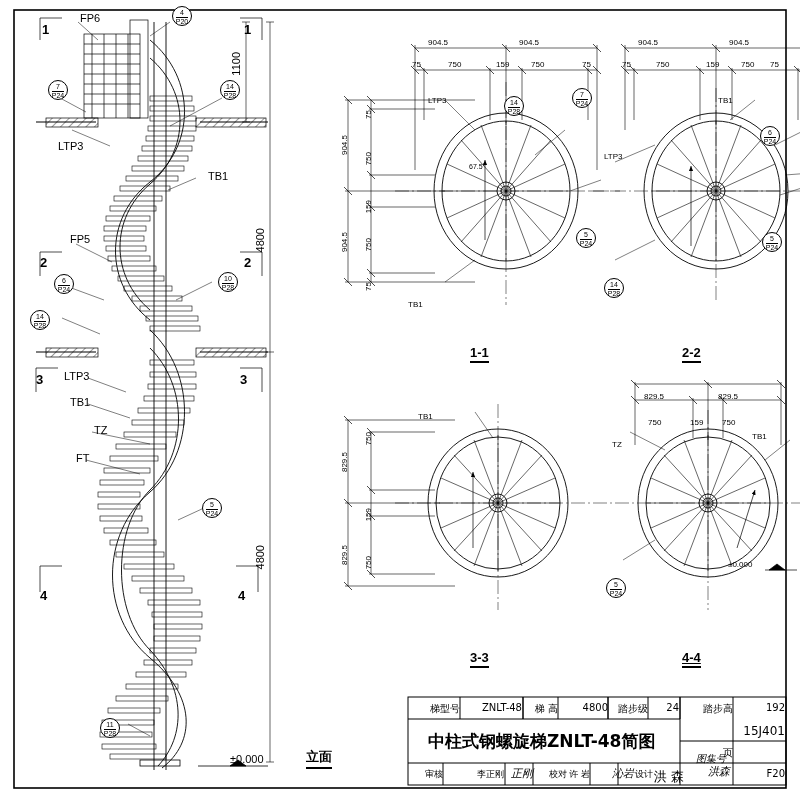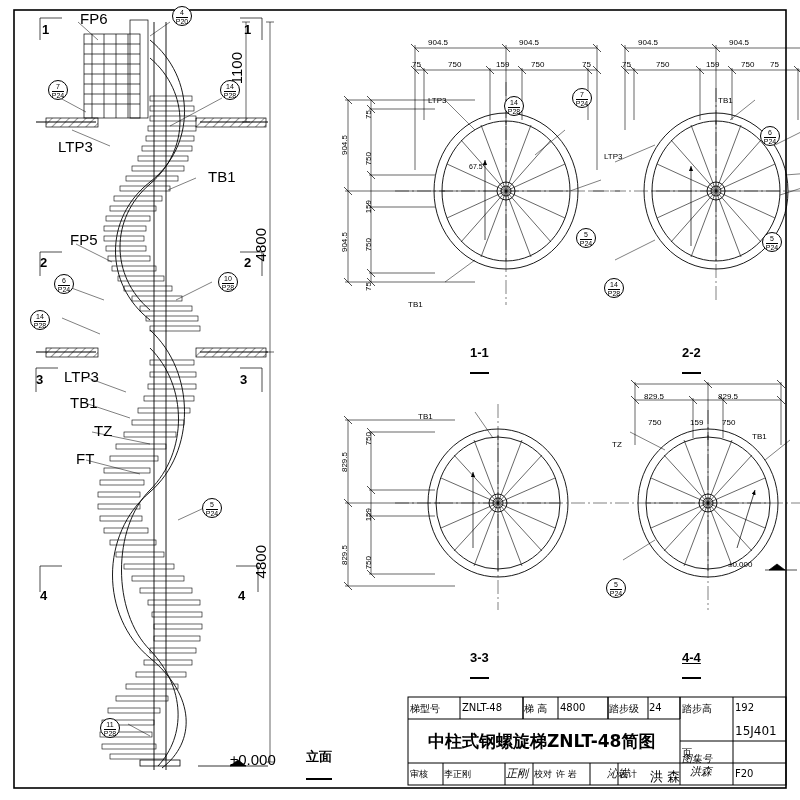--- a/index.html
+++ b/index.html
@@ -1,29 +1,29 @@
 <!DOCTYPE html>
 <html><head>
 <meta charset="utf-8">
 <style>
   html,body{margin:0;padding:0;background:#ffffff;}
   body{width:800px;height:800px;position:relative;font-family:"Liberation Sans",sans-serif;color:#000;overflow:hidden;}
   #sheet{position:absolute;left:0;top:0;width:800px;height:800px;}
-  .lbl{position:absolute;font-size:15px;line-height:9px;white-space:nowrap;}
+  .lbl{position:absolute;font-size:11px;line-height:9px;white-space:nowrap;}
   .lbl.sm{font-size:8px;}
   .lbl.xs{font-size:7px;}
   .vert{writing-mode:vertical-rl;transform:rotate(180deg);}
   .bubble{position:absolute;width:20px;height:20px;border:1px solid #000;border-radius:50%;box-sizing:border-box;
           font-size:7px;line-height:8px;text-align:center;padding-top:2px;background:#fff;}
   .bubble b{display:block;font-weight:normal;}
   .bubble .d{border-top:1px solid #000;display:block;margin:0 3px;}
   .secmark{position:absolute;font-size:13px;font-weight:bold;}
-  .viewtitle{position:absolute;font-size:13px;font-weight:bold;border-bottom:2px solid #000;padding-bottom:12px;}
+  .viewtitle{position:absolute;font-size:13px;font-weight:bold;border-bottom:2px solid #000;padding-bottom:1px;}
   .cntitle{position:absolute;font-size:17px;font-weight:bold;font-family:"DejaVu Sans",sans-serif;}
-  .tbc{position:absolute;font-size:10px;font-family:"DejaVu Sans",sans-serif;text-align:left;}
+  .tbc{position:absolute;font-size:10px;font-family:"DejaVu Sans",sans-serif;text-align:right;}
   .hand{font-family:"DejaVu Serif",serif;font-style:italic;font-size:11px;}
   .dim{position:absolute;font-size:8px;font-family:"Liberation Sans",sans-serif;}
 </style>
 </head>
 <body>
 
 <svg id="sheet" viewBox="0 0 800 800">
   <defs>
     <pattern id="hatch" width="6" height="6" patternUnits="userSpaceOnUse" patternTransform="rotate(45)">
       <line x1="0" y1="0" x2="0" y2="6" stroke="#000" stroke-width="0.8"></line>

